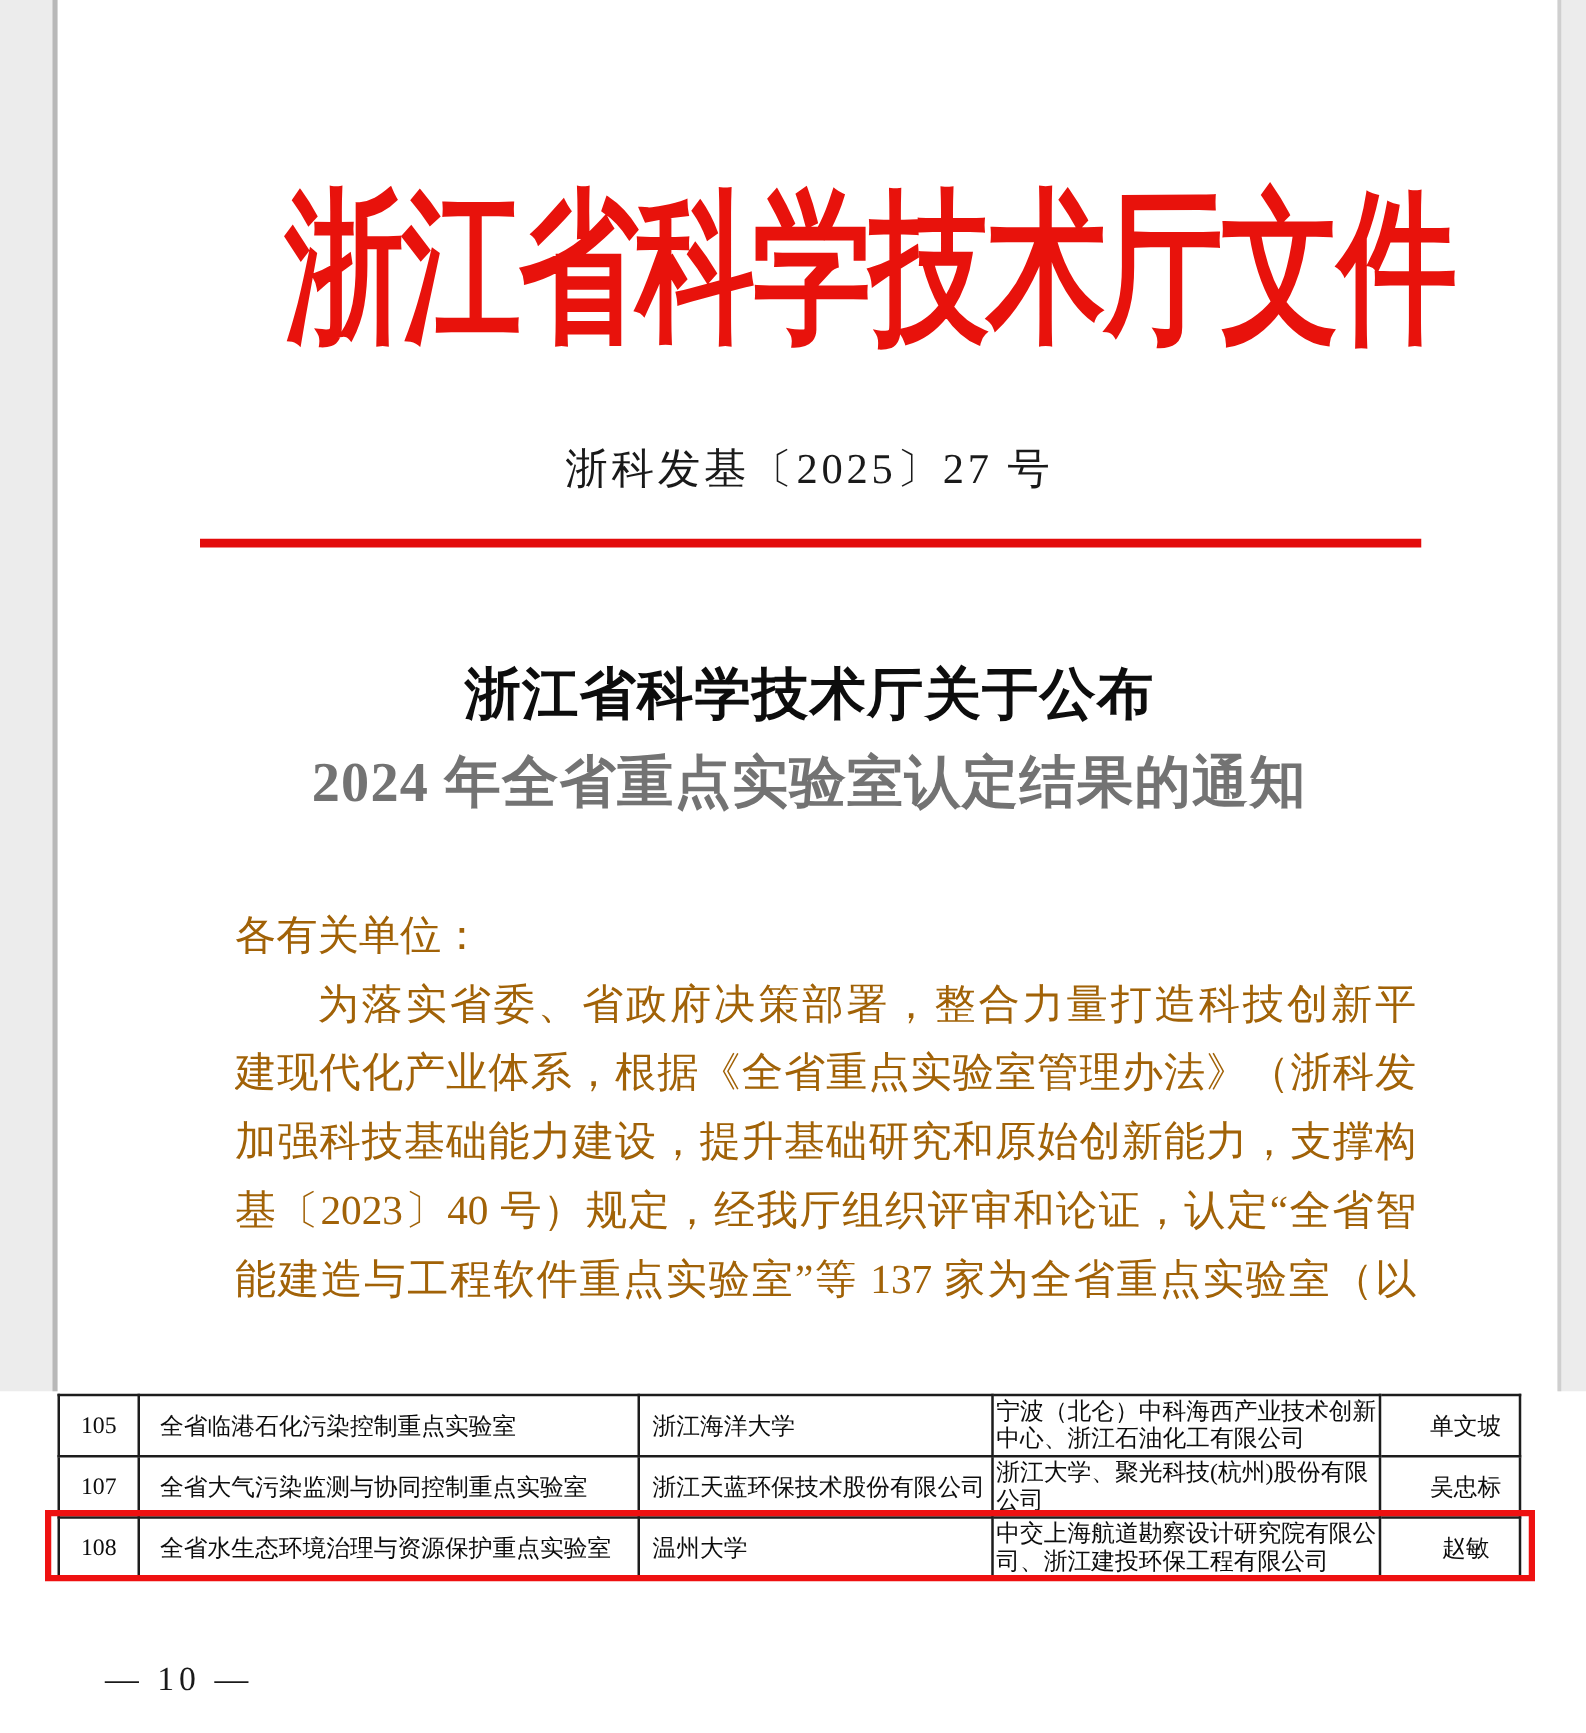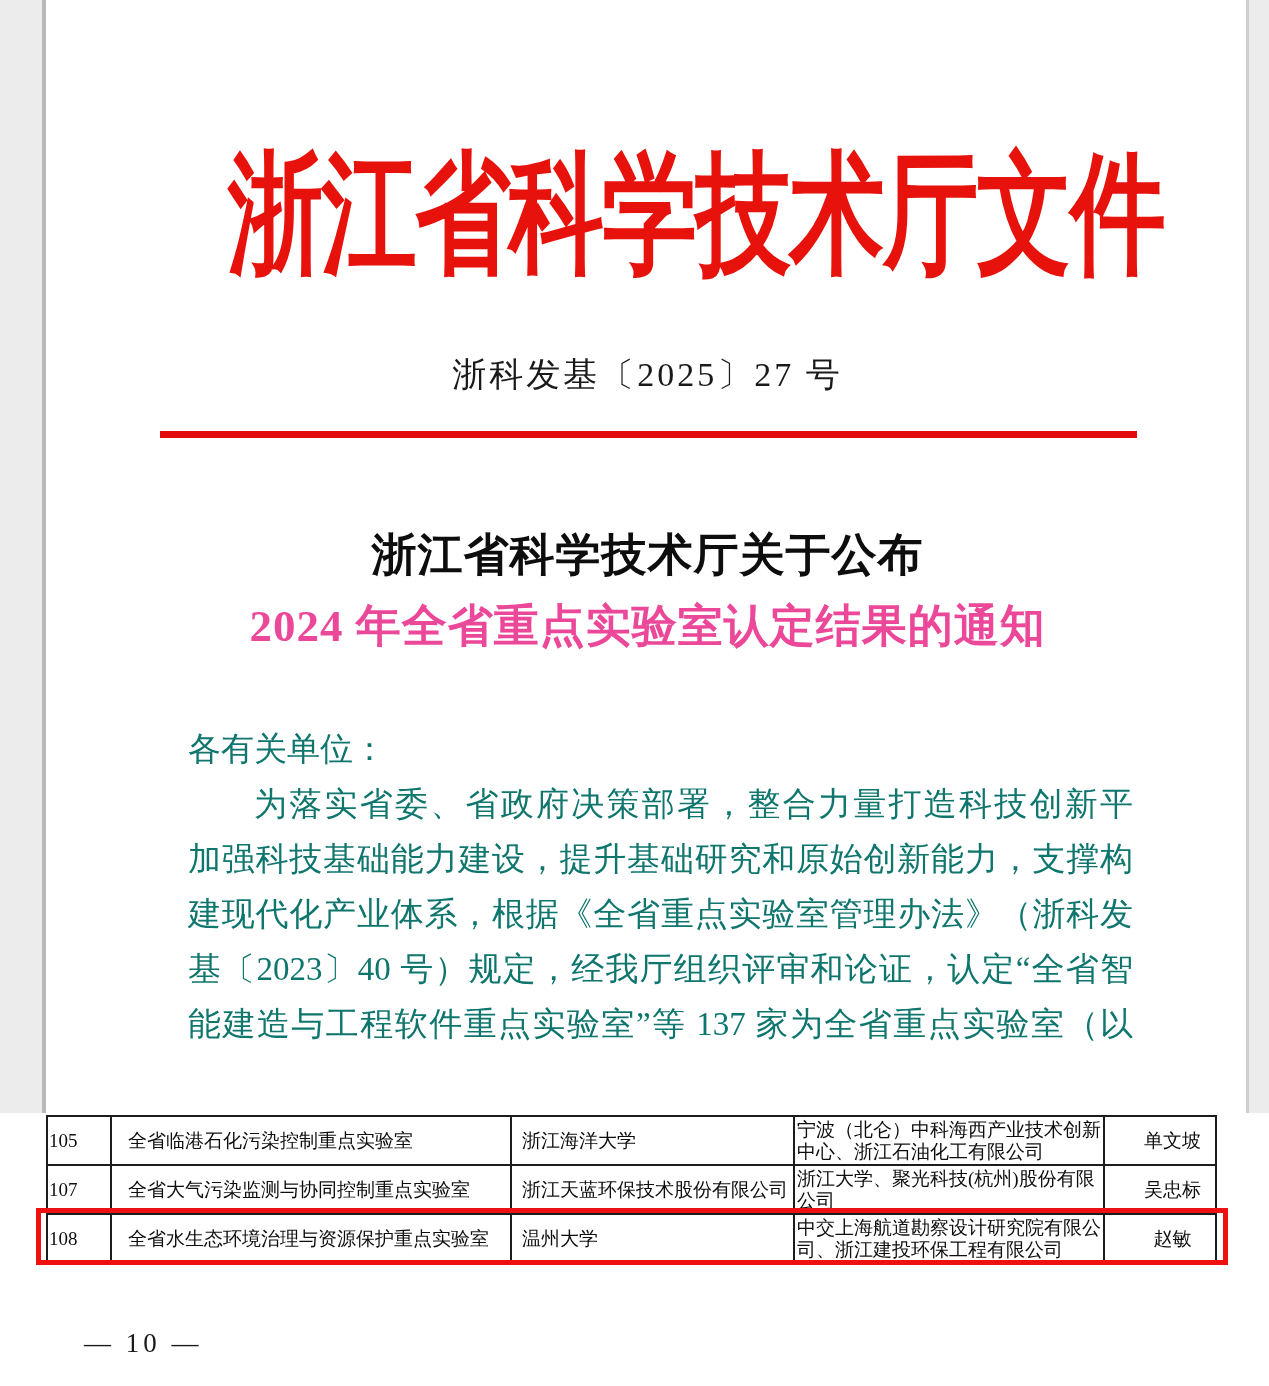--- a/index.html
+++ b/index.html
@@ -21,34 +21,34 @@
     letter-spacing:-2px;
   }
   .doc-number{position:absolute;top:352px;left:46px;width:1203px;text-align:center;
     font-size:34px;letter-spacing:3px;color:#1a1a1a;}
   .red-rule{position:absolute;top:431px;left:160px;width:977px;height:7px;background:#e30b0b;}
 
   
   .notice-l1{position:absolute;top:525px;left:46px;width:1203px;text-align:center;
     font-size:45px;font-weight:bold;color:#0d0d0d;letter-spacing:1px;}
   .notice-l2{position:absolute;top:596px;left:46px;width:1203px;text-align:center;
-    font-size:45px;font-weight:bold;color:#ec4899;letter-spacing:1px;}
+    font-size:45px;font-weight:bold;color:#737373;letter-spacing:1px;}
 
   
   .body-block{position:absolute;top:722px;left:188px;width:945px;font-size:33px;
-    line-height:55px;color:#0f766e;}
+    line-height:55px;color:#a16207;}
   .bline{height:55px;white-space:nowrap;}
   .bline.fill{white-space:normal;text-align:justify;text-align-last:justify;overflow:hidden;}
   .bline.indent{text-indent:2em;}
 
   
   .lab-table{position:absolute;top:1115px;left:46px;border-collapse:collapse;table-layout:fixed;
     font-size:19px;color:#0d0d0d;}
   .lab-table td{border:2px solid #1c1c1c;vertical-align:middle;overflow:hidden;}
-  td.c-no{}
+  td.c-no{text-align:center;}
   td.c-lab{padding:0 6px 0 16px;}
   td.c-host{padding:0 4px 0 10px;}
   td.c-partners{padding:0 2px;line-height:22px;}
   td.c-director{text-align:center;padding-left:26px;}
   .lab-table tr{height:49px;}
 
   
   .highlight-box{position:absolute;top:1208px;left:36px;width:1192px;height:57px;
     border:5px solid #ee1111;box-sizing:border-box;background:transparent;pointer-events:none;}
 
@@ -67,22 +67,22 @@
 <div class="doc-number">浙科发基〔2025〕27 号</div>
 
 <div class="red-rule"></div>
 
 <div class="notice-l1">浙江省科学技术厅关于公布</div>
 <div class="notice-l2">2024 年全省重点实验室认定结果的通知</div>
 
 <div class="body-block">
   <div class="bline">各有关单位：</div>
   <div class="bline fill indent">为落实省委、省政府决策部署，整合力量打造科技创新平台，</div>
+  <div class="bline fill">建现代化产业体系，根据《全省重点实验室管理办法》（浙科发</div>
   <div class="bline fill">加强科技基础能力建设，提升基础研究和原始创新能力，支撑构</div>
-  <div class="bline fill">建现代化产业体系，根据《全省重点实验室管理办法》（浙科发</div>
   <div class="bline fill">基〔2023〕40 号）规定，经我厅组织评审和论证，认定“全省智</div>
   <div class="bline fill">能建造与工程软件重点实验室”等 137 家为全省重点实验室（以</div>
 </div>
 
 <table class="lab-table">
   <colgroup>
     <col style="width:64px">
       <col style="width:400px">
       <col style="width:283px">
       <col style="width:310px">

